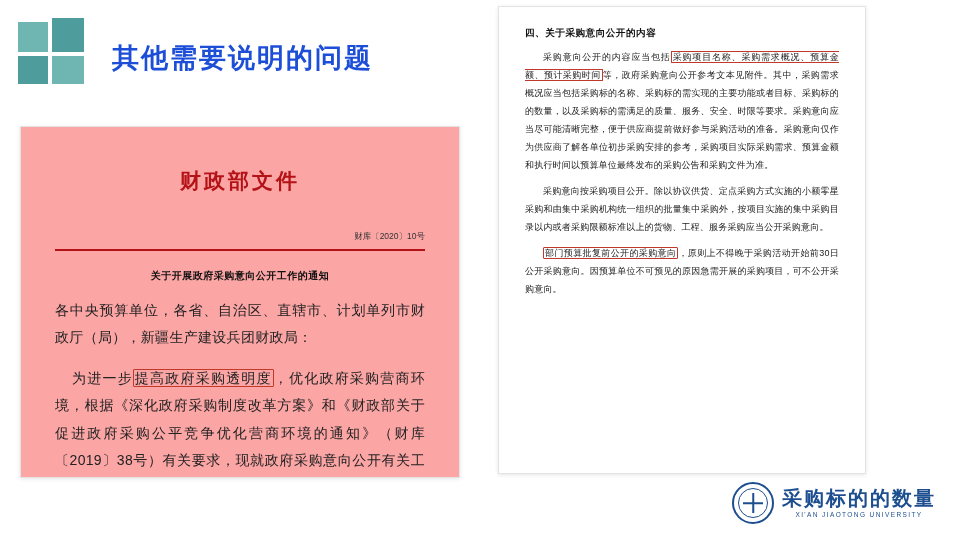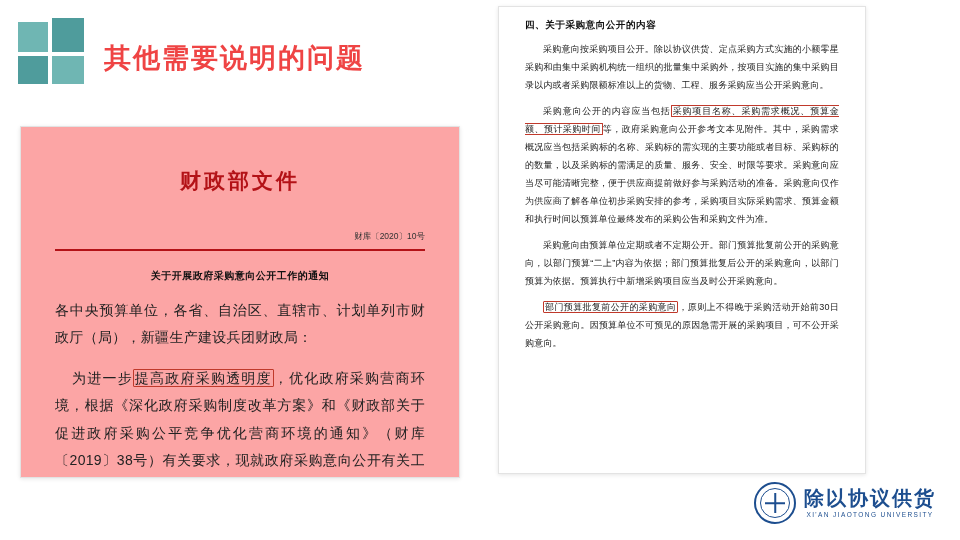--- a/index.html
+++ b/index.html
@@ -27,24 +27,24 @@
     background: #5aa7a7;
   }
   .deco .sq-a { left: 0; top: 4px; width: 30px; height: 30px; background:#6fb6b3; }
   .deco .sq-b { left: 34px; top: 0; width: 32px; height: 34px; background:#4f9c9c; }
   .deco .sq-c { left: 0; top: 38px; width: 30px; height: 28px; background:#4f9c9c; }
   .deco .sq-d { left: 34px; top: 38px; width: 32px; height: 28px; background:#6fb6b3; }
 
   
   .title {
     position: absolute;
-    left: 104px; top: 40px;
+    left: 112px; top: 40px;
     font-size: 27px;
     font-weight: bold;
-    color: #ef4444;
+    color: #1d4ed8;
     letter-spacing: 2px;
     white-space: nowrap;
   }
 
   
   .doc-left {
     position: absolute;
     left: 20px; top: 126px;
     width: 440px; height: 352px;
     background: #fca5a5;
@@ -92,21 +92,21 @@
   .doc-left p.indent { text-indent: 17px; }
 
   
   .doc-right {
     position: absolute;
     left: 498px; top: 6px;
     width: 368px; height: 468px;
     background: #ffffff;
     border: 1px solid #e3e3e3;
     box-shadow: 0 1px 4px rgba(0,0,0,0.10);
-    padding: 6px 26px 10px 26px;
+    padding: 14px 26px 10px 26px;
     overflow: hidden;
   }
   .doc-right h3 {
     font-size: 9.6px;
     font-weight: bold;
     color: #111;
     margin: 6px 0 0 0;
     letter-spacing: 0.5px;
   }
   .doc-right p {
@@ -196,30 +196,29 @@
     <div class="hdr">财政部文件</div>
     <div class="docnum">财库〔2020〕10号</div>
     <div class="redline"></div>
     <div class="subtitle">关于开展政府采购意向公开工作的通知</div>
     <p class="body">各中央预算单位，各省、自治区、直辖市、计划单列市财政厅（局），新疆生产建设兵团财政局：</p>
     <p class="body indent"><span>为进一步</span><span class="hl">提高政府采购透明度</span><span>，优化政府采购营商环境，根据《深化政府采购制度改革方案》和《财政部关于促进政府采购公平竞争优化营商环境的通知》（财库〔2019〕38号）有关要求，现就政府采购意向公开有关工作安排通知如下：</span></p>
   </div>
 
   <div class="doc-right">
     <h3>四、关于采购意向公开的内容</h3>
+    <p><span>采购意向公开的内容应当包括</span><span class="hl">采购项目名称、采购需求概况、预算金额、预计采购时间</span><span>等，政府采购意向公开参考文本见附件。其中，采购需求概况应当包括采购标的名称、采购标的需实现的主要功能或者目标、采购标的的数量，以及采购标的需满足的质量、服务、安全、时限等要求。采购意向应当尽可能清晰完整，便于供应商提前做好参与采购活动的准备。采购意向仅作为供应商了解各单位初步采购安排的参考，采购项目实际采购需求、预算金额和执行时间以预算单位最终发布的采购公告和采购文件为准。</span></p>
     <p>采购意向按采购项目公开。除以协议供货、定点采购方式实施的小额零星采购和由集中采购机构统一组织的批量集中采购外，按项目实施的集中采购目录以内或者采购限额标准以上的货物、工程、服务采购应当公开采购意向。</p>
-    <p><span>采购意向公开的内容应当包括</span><span class="hl">采购项目名称、采购需求概况、预算金额、预计采购时间</span><span>等，政府采购意向公开参考文本见附件。其中，采购需求概况应当包括采购标的名称、采购标的需实现的主要功能或者目标、采购标的的数量，以及采购标的需满足的质量、服务、安全、时限等要求。采购意向应当尽可能清晰完整，便于供应商提前做好参与采购活动的准备。采购意向仅作为供应商了解各单位初步采购安排的参考，采购项目实际采购需求、预算金额和执行时间以预算单位最终发布的采购公告和采购文件为准。</span></p>
-    <p>采购意向由预算单位定期或者不定期公开。部门预算批复前公开的采购意向，以部门预算“二上”内容为依据；部门预算批复后公开的采购意向，以部门预算为依据。预算执行中新增采购项目应当及时公开采购意向。</p>
     <p><span></span><span class="hl">部门预算批复前公开的采购意向</span><span>，原则上不得晚于采购活动开始前30日公开采购意向。因预算单位不可预见的原因急需开展的采购项目，可不公开采购意向。</span></p>
   </div>
 
   <div class="logo">
     <div class="seal">
       <div class="bar"></div>
       <div class="bar2"></div>
     </div>
     <div class="names">
-      <div class="cn">除以协议供货</div>
+      <div class="cn">采购标的的数量</div>
       <div class="en">XI'AN JIAOTONG UNIVERSITY</div>
     </div>
   </div>
 
 </div>
 
 </body></html>

